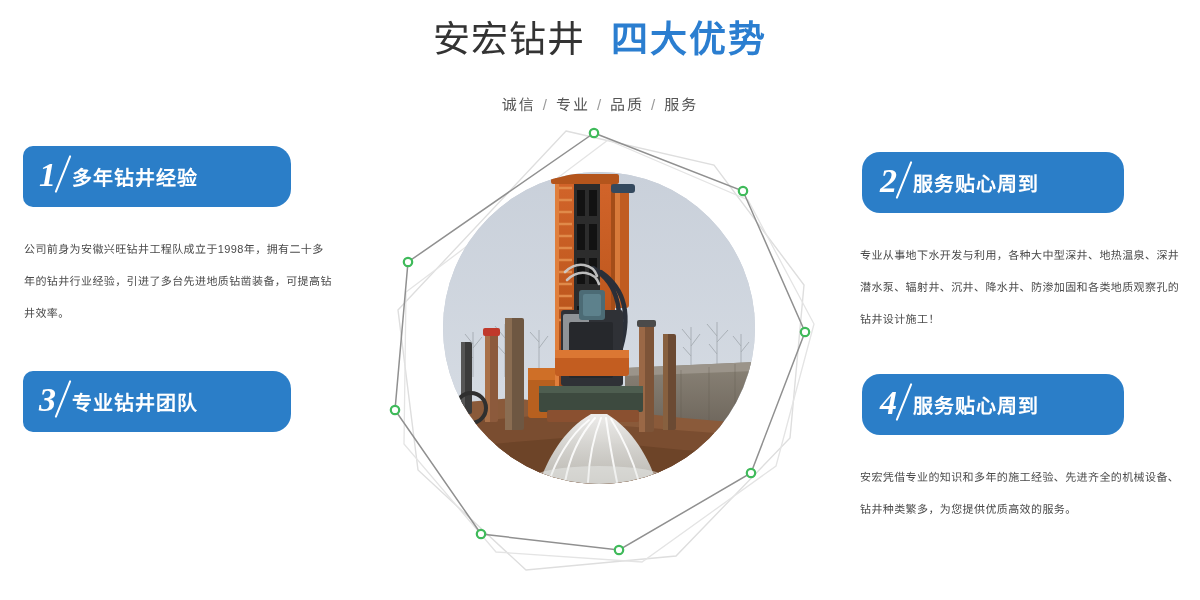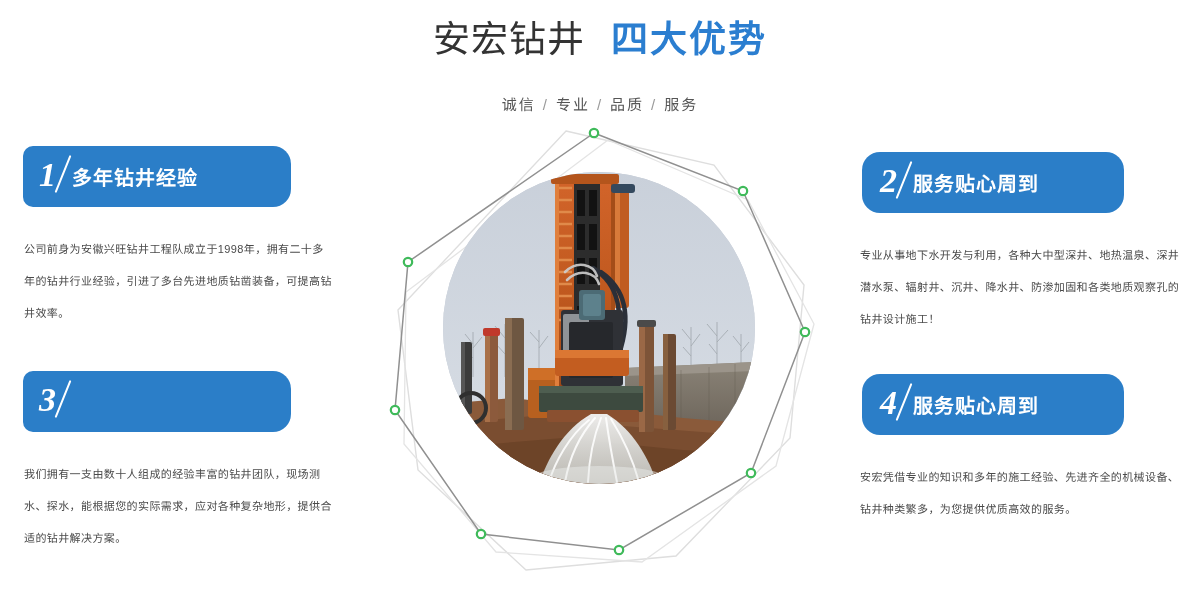--- a/index.html
+++ b/index.html
@@ -192,22 +192,22 @@
     <div class="banner">
       <span class="num">1</span>
       <span class="banner-title">多年钻井经验</span>
     </div>
     <div class="card-body">公司前身为安徽兴旺钻井工程队成立于1998年，拥有二十多年的钻井行业经验，引进了多台先进地质钻凿装备，可提高钻井效率。</div>
   </div>
 
   <div class="card card-left card-3">
     <div class="banner">
       <span class="num">3</span>
-    </div>
-    <div class="card-body">我们拥有一支由数十人组成的经验丰富的钻井团队，现场测水、探水，能根据您的实际需求，应对各种复杂地形，提供合适的钻井解决方案。</div>
+      <span class="banner-title">专业钻井团队</span>
+    </div>
   </div>
 
   <div class="card card-right card-2">
     <div class="banner">
       <span class="num">2</span>
       <span class="banner-title">服务贴心周到</span>
     </div>
     <div class="card-body">专业从事地下水开发与利用，各种大中型深井、地热温泉、深井潜水泵、辐射井、沉井、降水井、防渗加固和各类地质观察孔的钻井设计施工！</div>
   </div>
 

